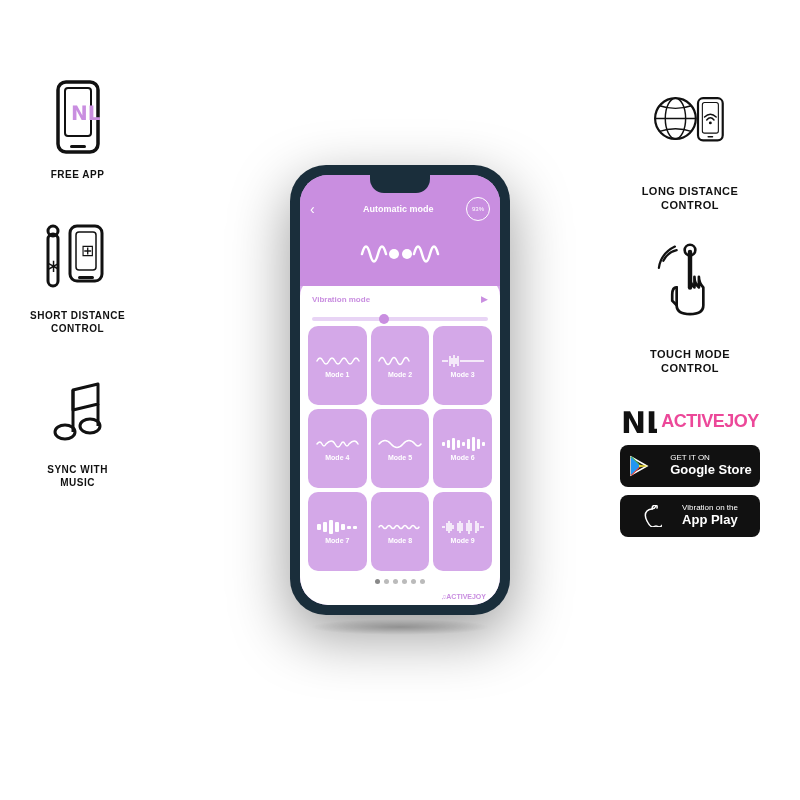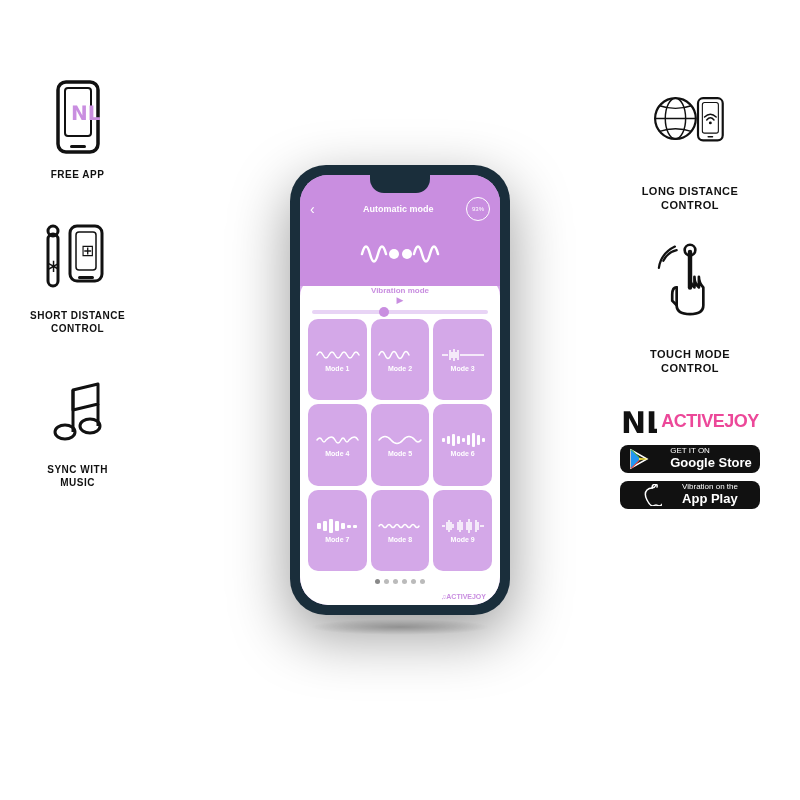--- a/index.html
+++ b/index.html
@@ -136,21 +136,21 @@
     .store-section {
       display: flex;
       flex-direction: column;
       align-items: center;
       gap: 8px;
       margin-top: 4px;
     }
 
     .store-btn {
       width: 140px;
-      height: 28px;
+      height: 42px;
       background: #111;
       border-radius: 8px;
       display: flex;
       align-items: center;
       justify-content: center;
       gap: 20px;
       color: #fff;
     }
 
     .store-btn-text {
@@ -247,21 +247,21 @@
               <path d="M2 17 Q6 2 10 17 Q14 32 18 17 Q22 2 26 17" fill="none" stroke="white" stroke-width="2.5" stroke-linecap="round"></path>
               <circle cx="34" cy="17" r="5" fill="white"></circle>
               <circle cx="47" cy="17" r="5" fill="white"></circle>
               <path d="M54 17 Q58 2 62 17 Q66 32 70 17 Q74 2 78 17" fill="none" stroke="white" stroke-width="2.5" stroke-linecap="round"></path>
             </svg>
           </div>
         </div>
 
         <div style="background:#fff; flex:1; border-radius:18px 18px 0 0; padding:8px 8px 4px; display:flex; flex-direction:column; gap:5px; margin-top:-8px;">
 
-          <div style="display:flex;align-items:center;justify-content:space-between;padding:0 4px;flex-direction:column;">
+          <div style="display:flex;align-items:center;justify-content:space-between;padding:8px 4px;">
             <span style="font-size:8px;color:#c98ee0;font-weight:600;">Vibration mode</span>
             <span style="color:#c98ee0;font-size:9px;">▶</span>
           </div>
 
           <div style="background:#e8d4f5;height:4px;border-radius:2px;margin:0 4px;position:relative;">
             <div style="width:10px;height:10px;background:#c98ee0;border-radius:50%;position:absolute;top:-3px;left:38%;"></div>
           </div>
 
           <div style="display:grid;grid-template-columns:repeat(3,1fr);gap:4px;flex:1;">
 

